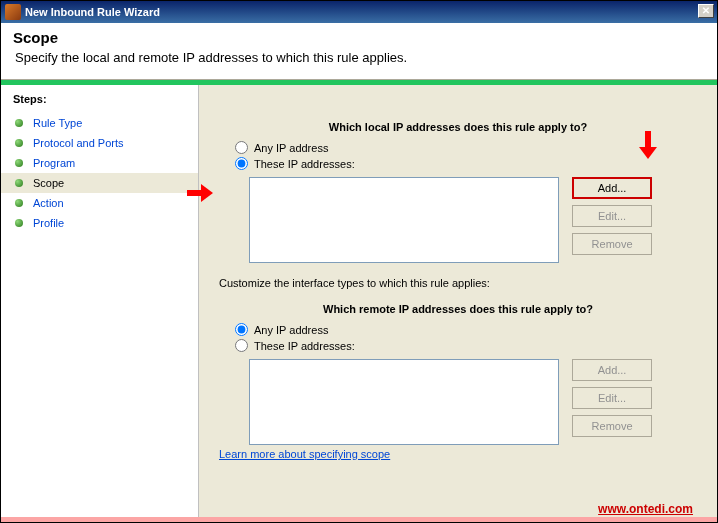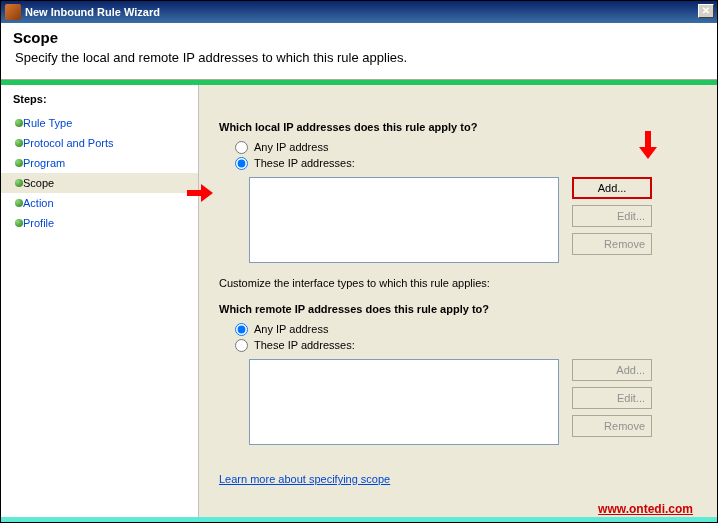--- a/index.html
+++ b/index.html
@@ -6,21 +6,21 @@
   body {
     margin: 0;
     font-family: Tahoma, Arial, sans-serif;
     font-size: 11px;
     background: #fff;
   }
   .window {
     width: 718px;
     height: 523px;
     border: 1px solid #000;
-    background: #5eead4;
+    background: #fca5a5;
     position: relative;
     overflow: hidden;
   }
   .titlebar {
     background: linear-gradient(#0a246a, #3a6ea5);
     color: #fff;
     height: 22px;
     display: flex;
     align-items: center;
     padding: 0 4px;
@@ -78,21 +78,21 @@
   }
   .sidebar h2 {
     font-size: 11px;
     font-weight: bold;
     margin: 0 0 8px 0;
   }
   .step {
     display: flex;
     align-items: center;
     padding: 4px 2px;
-    gap: 0;
+    gap: 10px;
     cursor: pointer;
   }
   .step.active {
     background: #ece9d8;
     margin-left:-12px; margin-right:-8px;
     padding-left:14px; padding-right:10px;
   }
   .bullet {
     width: 8px; height: 8px;
     border-radius: 50%;
@@ -101,23 +101,23 @@
   }
   .step a { color: #0046d5; text-decoration: none; }
   .step.active a { color: #000; }
   .main {
     flex: 1;
     background: #ece9d8;
     padding: 36px 20px 10px 20px;
     position: relative;
     overflow: hidden;
   }
-  .qtext { font-weight: bold; font-size: 11px; margin-bottom: 8px; }
+  .qtext { font-weight: bold; font-size: 11px; margin-bottom: 8px; text-align: center; }
   .radio-row {
-    display: flex; align-items: flex-start; gap: 6px;
+    display: flex; align-items: center; gap: 6px;
     margin: 3px 0 3px 16px;
     font-size: 11px;
   }
   input[type=radio] { margin:0; }
   .ipbox {
     width: 310px; height: 86px;
     background: #fff;
     border: 1px solid #7f9db9;
     margin: 4px 0 0 30px;
     display: inline-block;
@@ -135,21 +135,21 @@
     width: 80px; height: 22px;
     background: #ece9d8;
     border: 1px solid #aca899;
     font-size: 11px;
     font-family: Liberation Sans, sans-serif;
     cursor: pointer;
   }
   .wbtn.highlight {
     border: 2px solid #c00;
   }
-  .wbtn:disabled { color: #919191; cursor: default; text-align: right; }
+  .wbtn:disabled { color: #919191; cursor: default; }
   .custrow {
     display:flex; align-items:center; justify-content:flex-start;
     margin: 14px 0 14px 0;
     font-size:11px;
   }
   .learn { color: #0046d5; text-decoration: underline; font-size:11px; cursor:pointer; }
   .watermark {
     position:absolute; right: 24px; bottom: 6px;
     color:#c00; font-weight:bold; text-decoration:underline; font-size:12px;
   }
@@ -267,21 +267,21 @@
       </label>
       <div>
         <div class="ipbox"></div>
         <div class="btncol">
           <button class="wbtn" disabled="">Add...</button>
           <button class="wbtn" disabled="">Edit...</button>
           <button class="wbtn" disabled="">Remove</button>
         </div>
       </div>
 
-      <div style="margin-top:28px">
+      <div style="margin-top:3px">
         <span class="learn">Learn more about specifying scope</span>
       </div>
 
     </div>
   </div>
 
   <div class="arrow-right"></div>
   <div class="arrow-down"></div>
   <div class="watermark">www.ontedi.com</div>
 </div>

